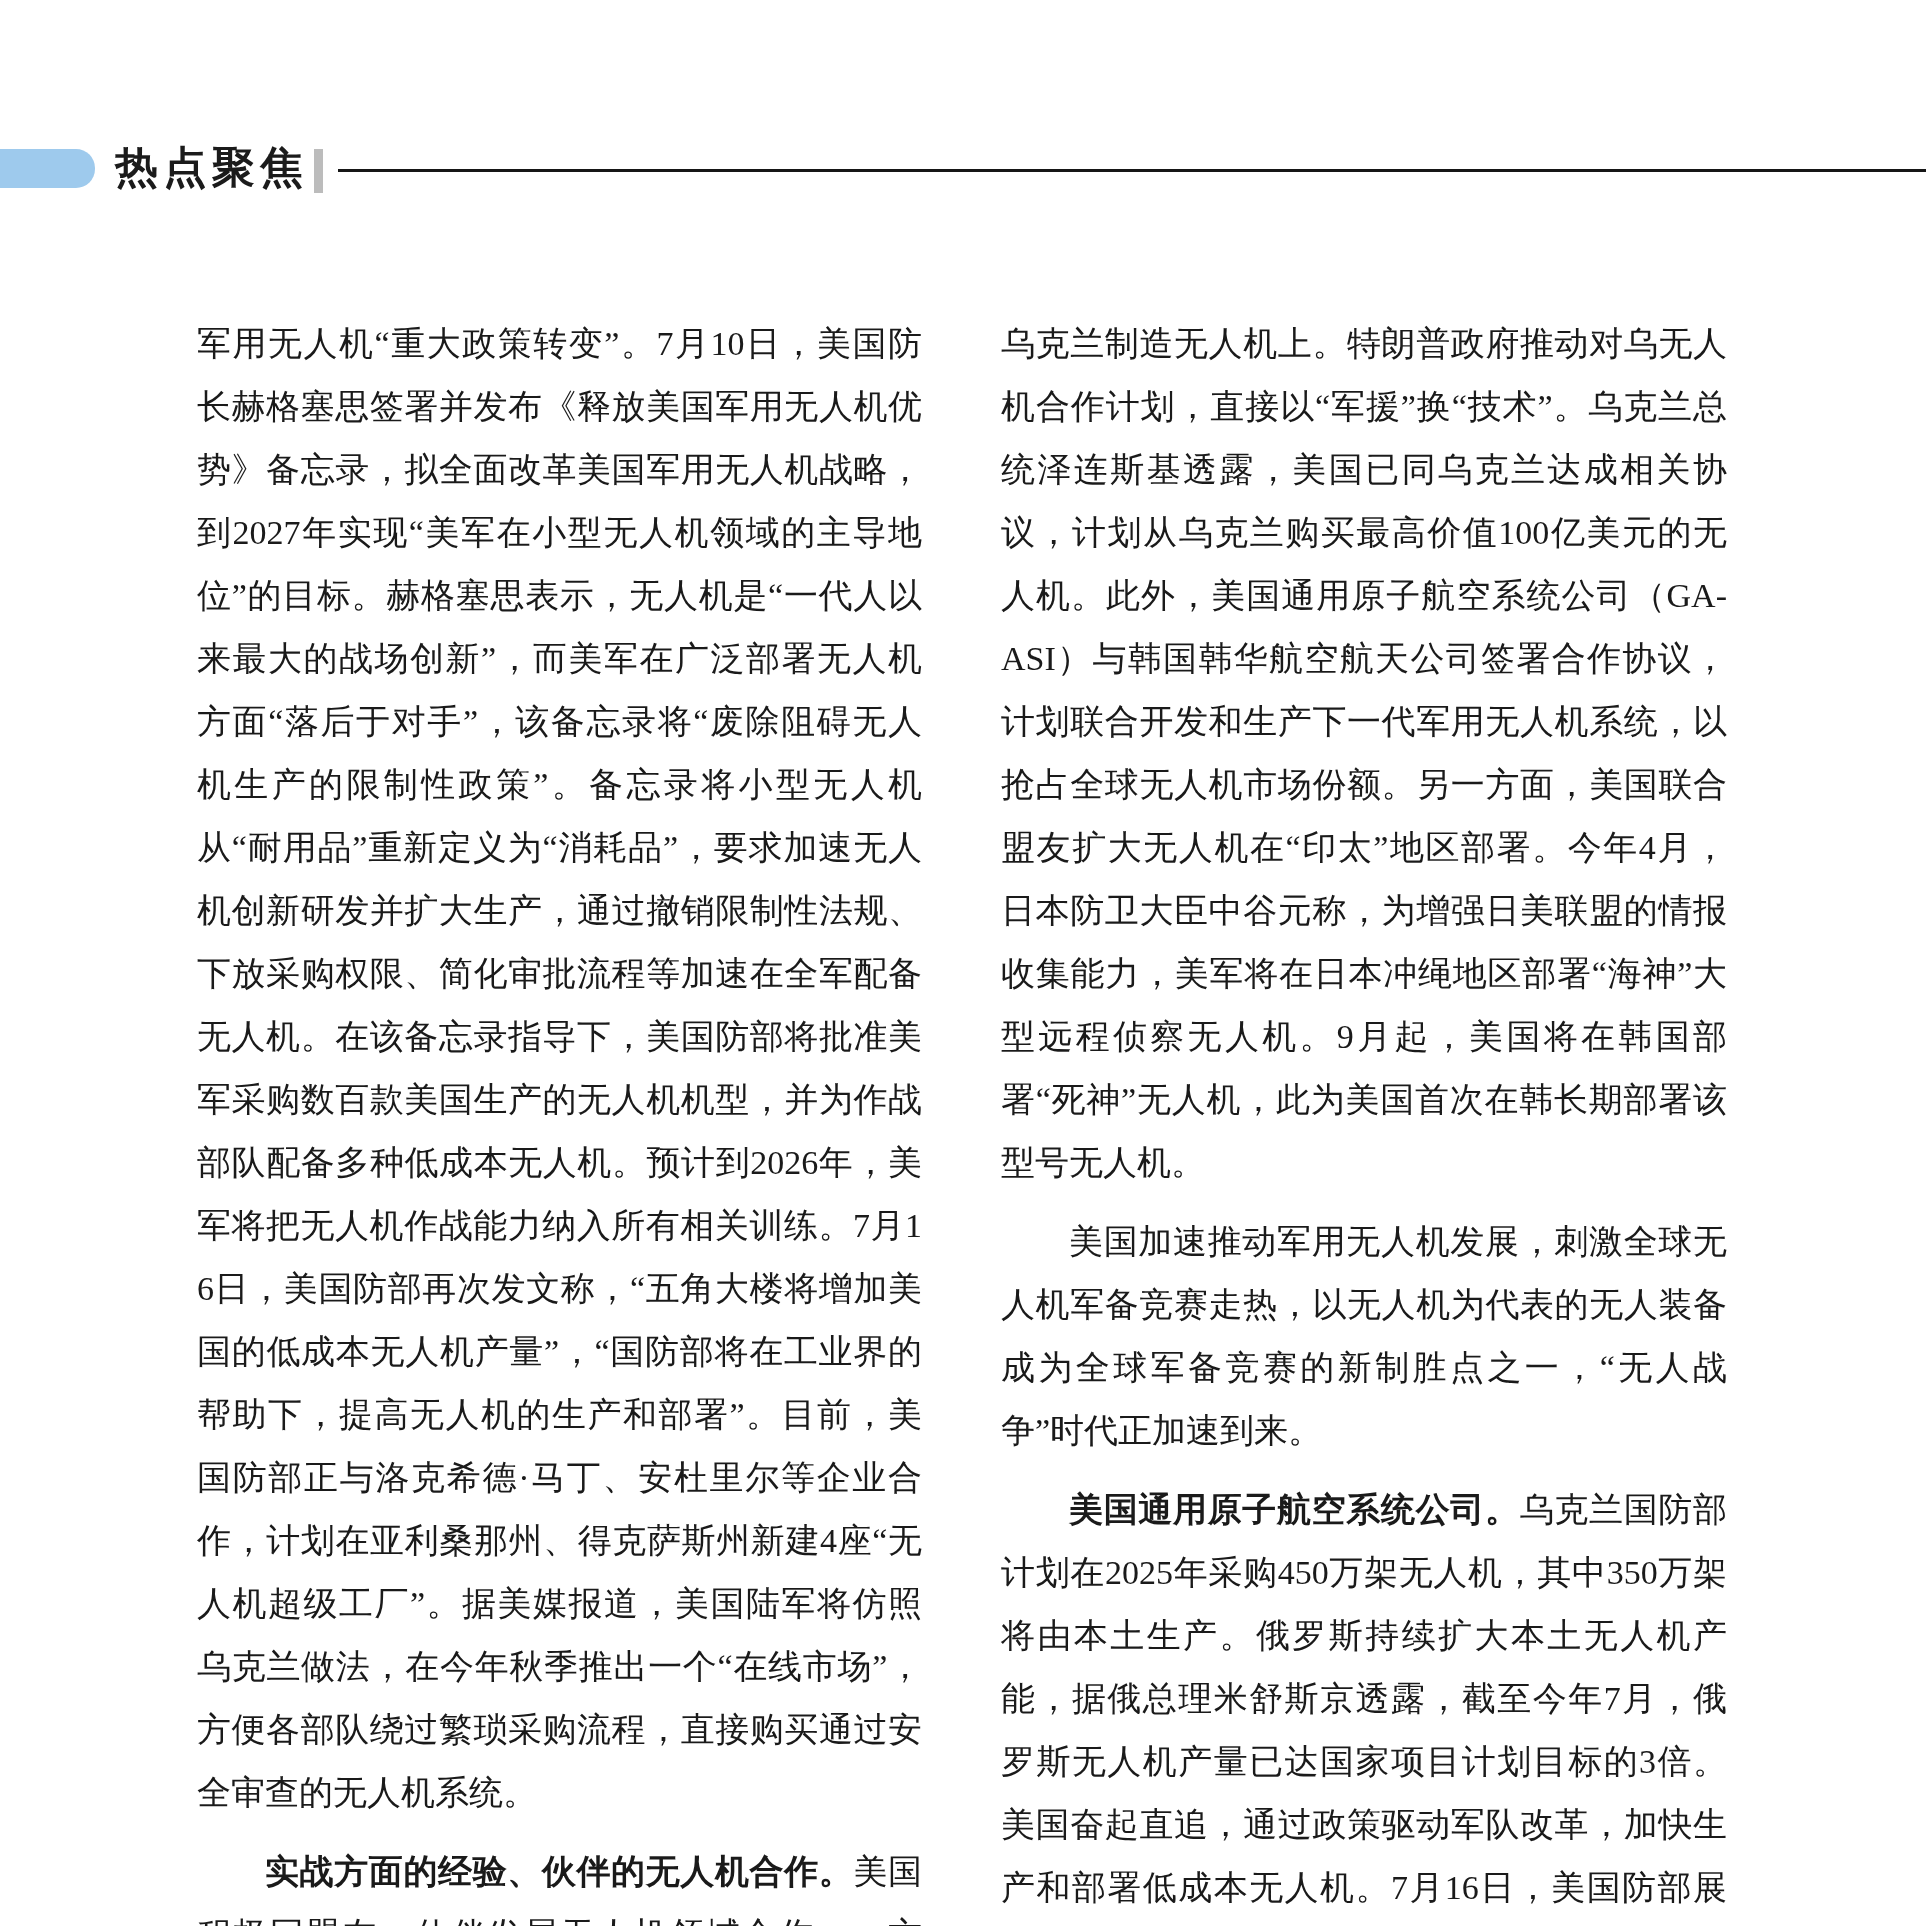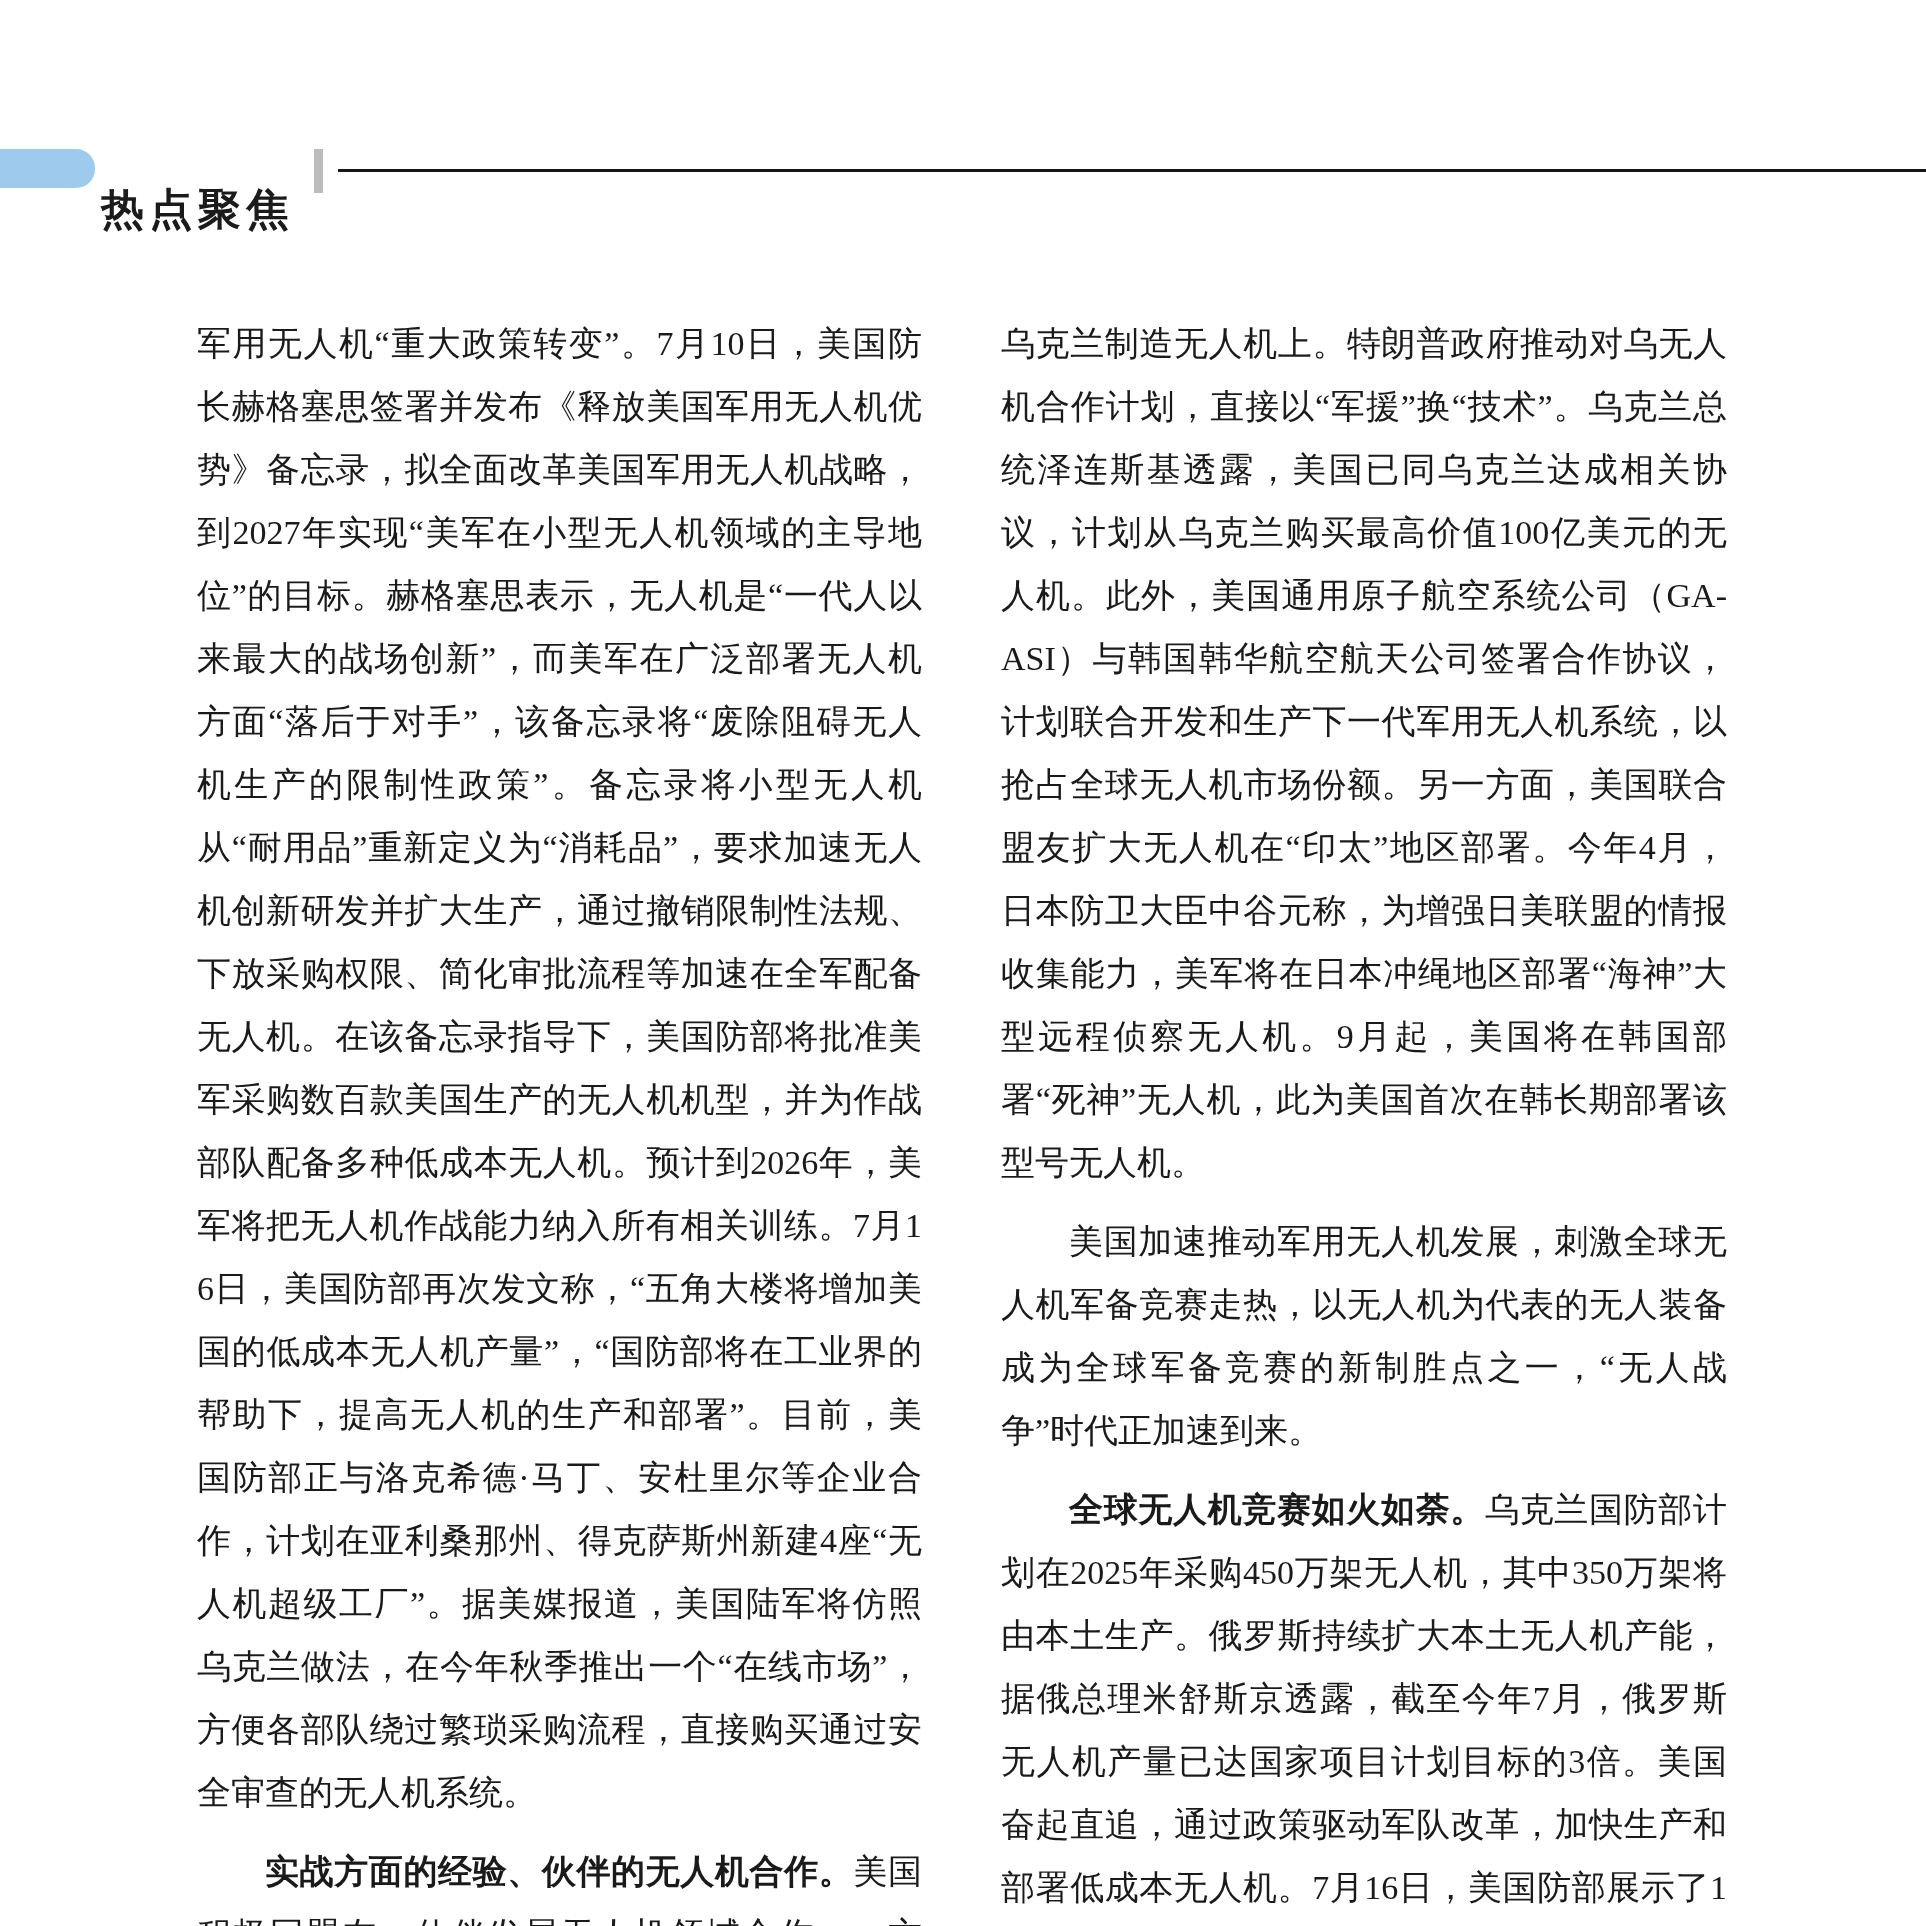--- a/index.html
+++ b/index.html
@@ -14,29 +14,28 @@
   
   .accent-pill {
     position: absolute;
     left: 0; top: 149px;
     width: 95px; height: 39px;
     background: #9ECAED;
     border-radius: 0 19px 19px 0;
   }
   .header-title {
     position: absolute;
-    left: 101px; top: 146px;
+    left: 115px; top: 146px;
     font-family: "Liberation Sans", sans-serif;
     font-weight: 700;
     font-size: 43px;
     line-height: 43px;
     letter-spacing: 5.4px;
     color: #1b1b1b;
     white-space: nowrap;
-    margin-top: 42px;
   }
   .header-divider-bar {
     position: absolute;
     left: 314px; top: 149px;
     width: 9.2px; height: 44px;
     background: #bcbcbc;
   }
   .header-rule {
     position: absolute;
     left: 338px; top: 169px;
@@ -89,21 +88,21 @@
 <div class="col col-left">
   <p><span>军用无人机“重大政策转变”。7月10日，美国防长赫格塞思签署并发布《释放美国军用无人机优势》备忘录，拟全面改革美国军用无人机战略，到2027年实现“美军在小型无人机领域的主导地位”的目标。赫格塞思表示，无人机是“一代人以来最大的战场创新”，而美军在广泛部署无人机方面“落后于对手”，该备忘录将“废除阻碍无人机生产的限制性政策”。备忘录将小型无人机从“耐用品”重新定义为“消耗品”，要求加速无人机创新研发并扩大生产，通过撤销限制性法规、下放采购权限、简化审批流程等加速在全军配备无人机。在该备忘录指导下，美国防部将批准美军采购数百款美国生产的无人机机型，并为作战部队配备多种低成本无人机。预计到2026年，美军将把无人机作战能力纳入所有相关训练。7月16日，美国防部再次发文称，“五角大楼将增加美国的低成本无人机产量”，“国防部将在工业界的帮助下，提高无人机的生产和部署”。目前，美国防部正与洛克希德·马丁、安杜里尔等企业合作，计划在亚利桑那州、得克萨斯州新建4座“无人机超级工厂”。据美媒报道，美国陆军将仿照乌克兰做法，在今年秋季推出一个“在线市场”，方便各部队绕过繁琐采购流程，直接购买通过安全审查的无人机系统。</span></p>
   <p class="indent"><span class="lead">实战方面的经验、伙伴的无人机合作。</span><span>美国积极同盟友、伙伴发展无人机领域合作。一方面，美国向盟伴“取经”，联合开发生产无人机系统。美国高度重视乌克兰在军用小型无人机生产、实战方面的经验，不断加强同乌克兰在无人机领域的合作。美国防部向多家乌克兰无人机制造商抛出橄榄枝，要求其为美军测试和生产军用无人机。部分美国初创企业同乌克兰企业联手开发无人机系统，将其开发的软件和传感器组件应用到</span></p>
 </div>
 
 <div class="col col-right">
   <p><span>乌克兰制造无人机上。特朗普政府推动对乌无人机合作计划，直接以“军援”换“技术”。乌克兰总统泽连斯基透露，美国已同乌克兰达成相关协议，计划从乌克兰购买最高价值100亿美元的无人机。此外，美国通用原子航空系统公司（GA-ASI）与韩国韩华航空航天公司签署合作协议，计划联合开发和生产下一代军用无人机系统，以抢占全球无人机市场份额。另一方面，美国联合盟友扩大无人机在“印太”地区部署。今年4月，日本防卫大臣中谷元称，为增强日美联盟的情报收集能力，美军将在日本冲绳地区部署“海神”大型远程侦察无人机。9月起，美国将在韩国部署“死神”无人机，此为美国首次在韩长期部署该型号无人机。</span></p>
 
 
   <p class="indent"><span>美国加速推动军用无人机发展，刺激全球无人机军备竞赛走热，以无人机为代表的无人装备成为全球军备竞赛的新制胜点之一，“无人战争”时代正加速到来。</span></p>
-  <p class="indent"><span class="lead">全球无人机竞赛如火如荼。</span><span>乌克兰国防部计划在2025年采购450万架无人机，其中350万架将由本土生产。俄罗斯持续扩大本土无人机产能，据俄总理米舒斯京透露，截至今年7月，俄罗斯无人机产量已达国家项目计划目标的3倍。美国奋起直追，通过政策驱动军队改革，加快生产和部署低成本无人机。7月16日，美国防部展示了18架美国制造的无人机原型机，均使用现成组件快速生产。欧洲正在其东部边界开展“无人机墙”计划，计划建立一个从挪威延伸到波兰、连绵密集的无人机网络，以防御入侵和非常规战争手段。以色列、土耳其、伊朗等中东国家也在加紧研发各种</span></p>
+  <p class="indent"><span class="lead">美国通用原子航空系统公司。</span><span>乌克兰国防部计划在2025年采购450万架无人机，其中350万架将由本土生产。俄罗斯持续扩大本土无人机产能，据俄总理米舒斯京透露，截至今年7月，俄罗斯无人机产量已达国家项目计划目标的3倍。美国奋起直追，通过政策驱动军队改革，加快生产和部署低成本无人机。7月16日，美国防部展示了18架美国制造的无人机原型机，均使用现成组件快速生产。欧洲正在其东部边界开展“无人机墙”计划，计划建立一个从挪威延伸到波兰、连绵密集的无人机网络，以防御入侵和非常规战争手段。以色列、土耳其、伊朗等中东国家也在加紧研发各种</span></p>
 </div>
 
 <div>
   
   
   
 </div>
 
 
 </body></html>

